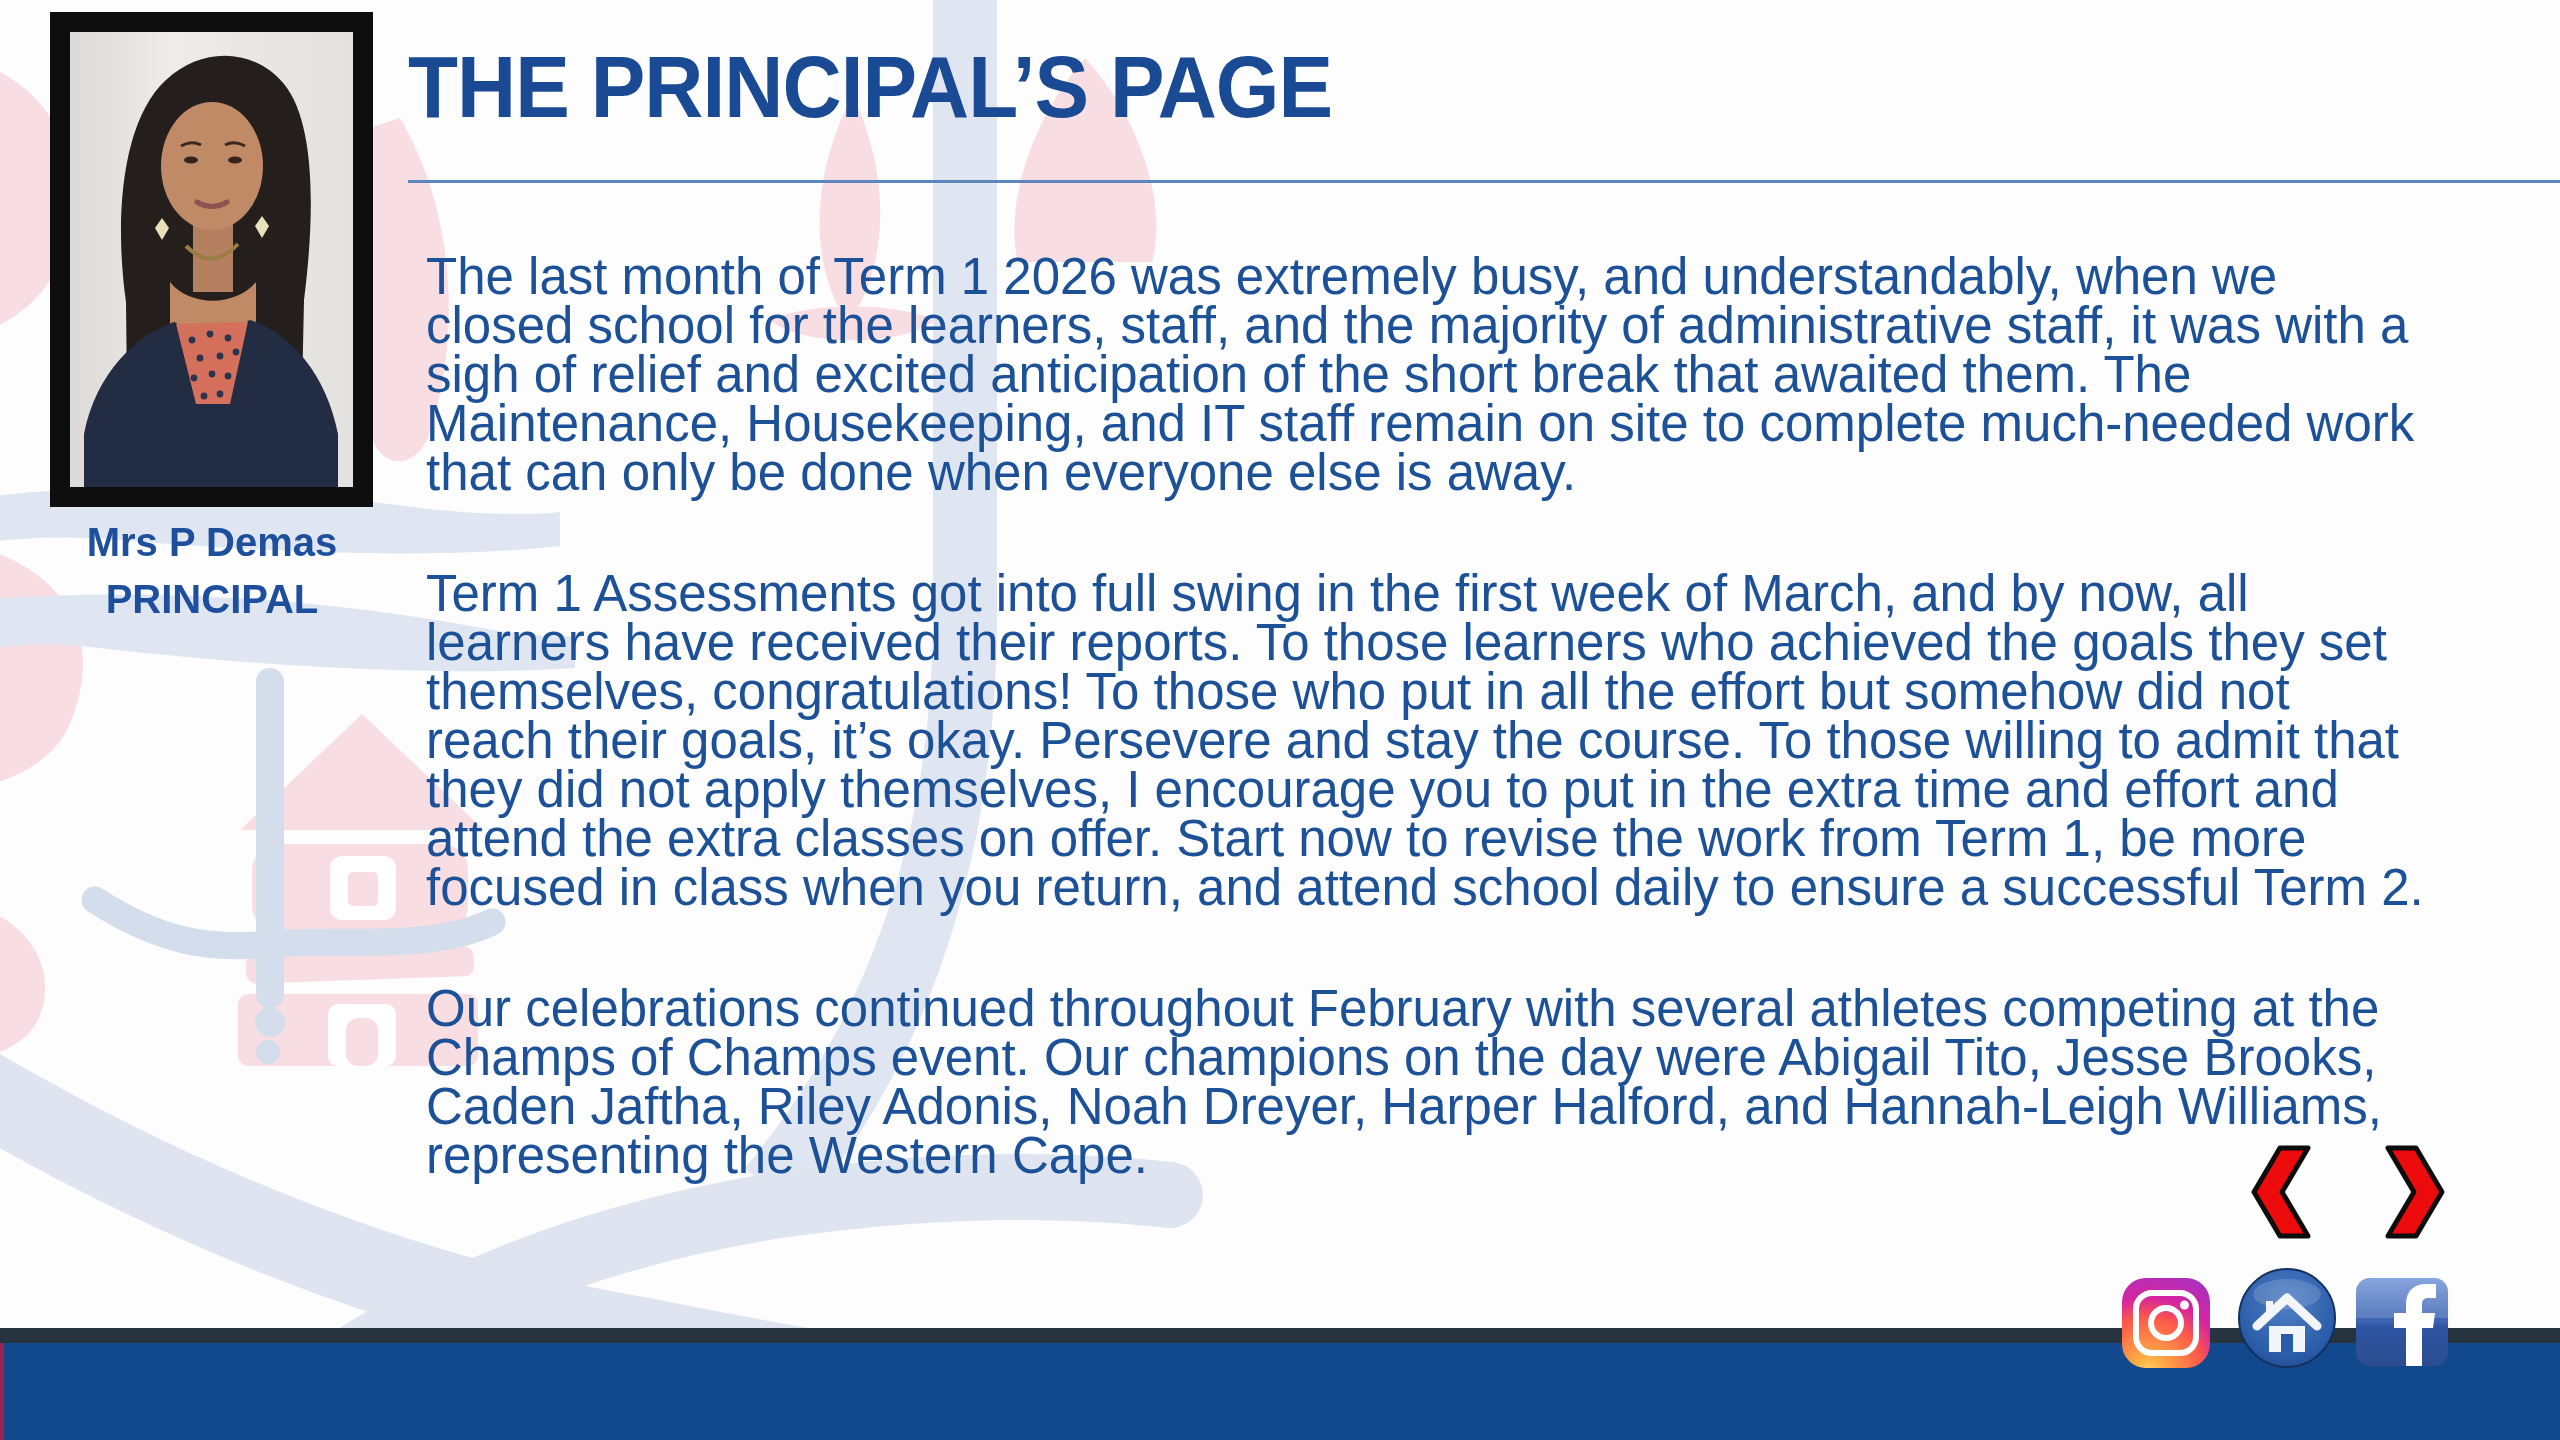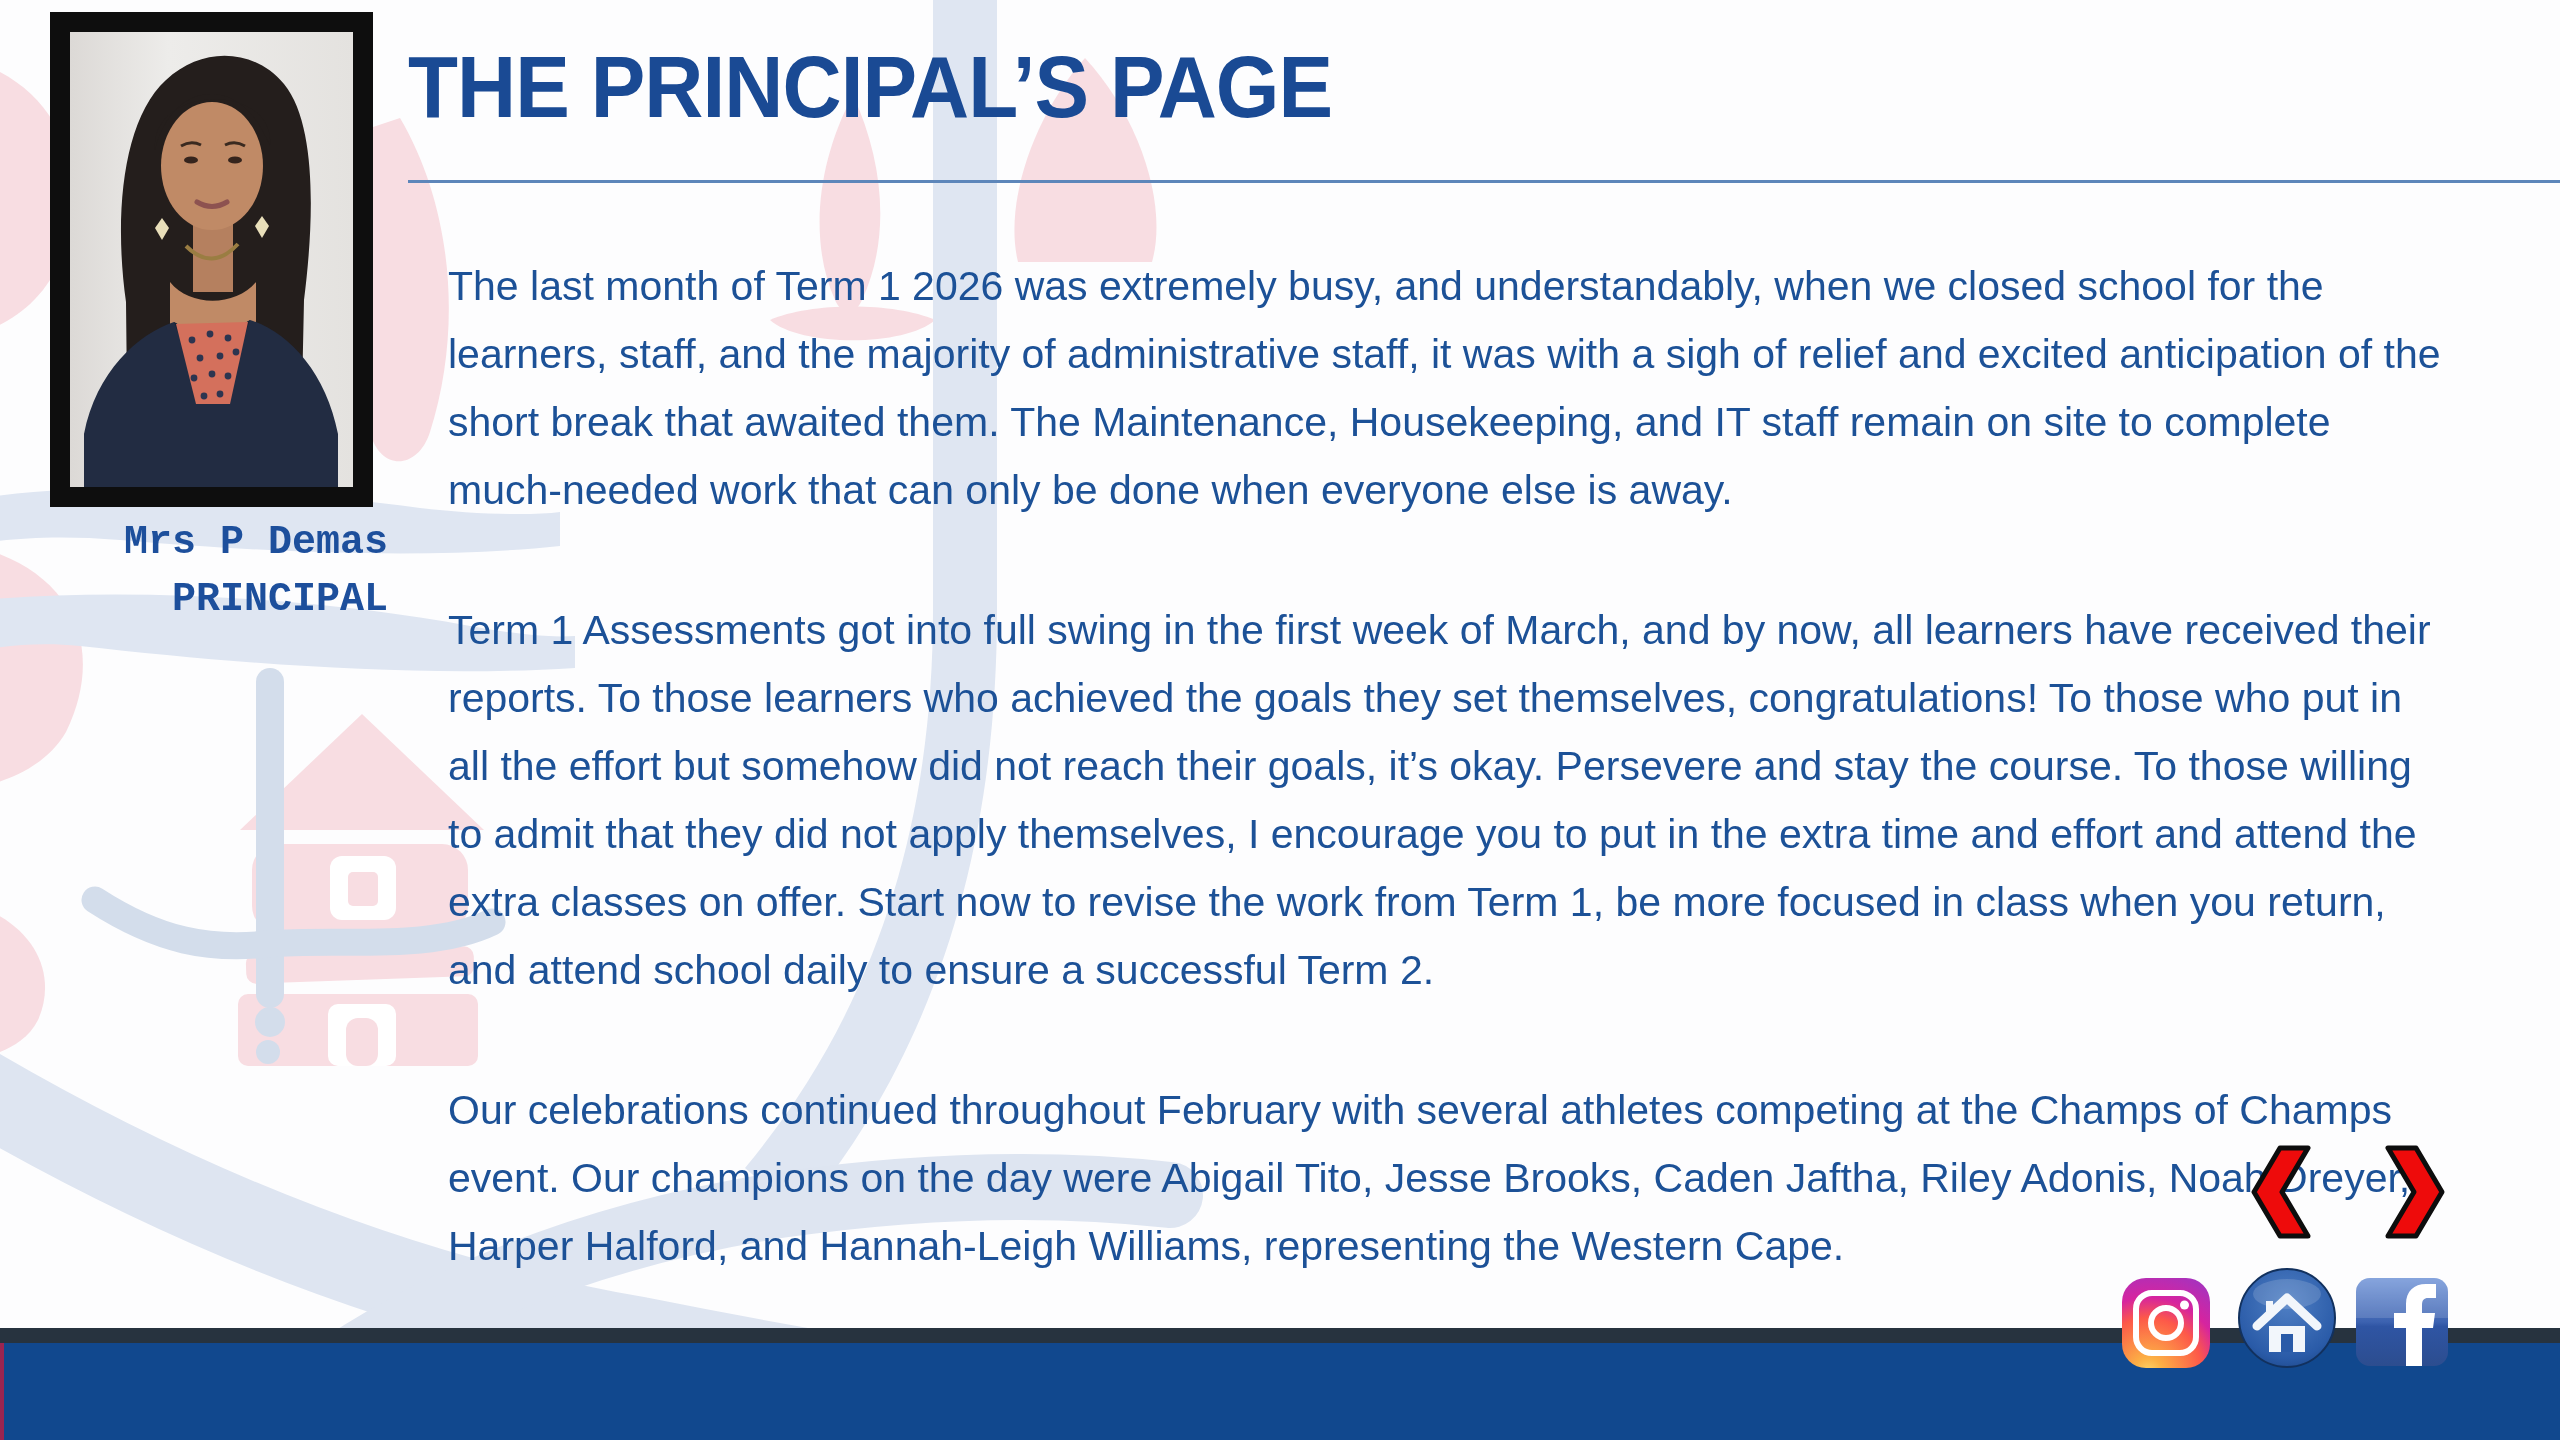--- a/index.html
+++ b/index.html
@@ -8,33 +8,33 @@
 
   
   .wm{position:absolute;left:0;top:0;width:2560px;height:1440px;z-index:0;}
 
   
   .photo-frame{position:absolute;left:50px;top:12px;width:283px;height:455px;
     background:#0e0e0e;border:20px solid #0e0e0e;z-index:2;}
   .photo-frame svg{display:block;}
 
   
-  .caption{position:absolute;left:36px;top:514px;width:352px;text-align:right;z-index:3;
-    color:var(--caption-blue,#1d4f9c);font-weight:bold;font-size:40px;line-height:57px;font-family:Liberation Mono, monospace;}
+  .caption{position:absolute;left:36px;top:514px;width:352px;text-align:center;z-index:3;
+    color:var(--caption-blue,#1d4f9c);font-weight:bold;font-size:40px;line-height:57px;}
 
   
   .page-title{position:absolute;left:408px;top:36px;z-index:3;margin:0;
     font-size:88px;font-weight:bold;letter-spacing:-1px;white-space:nowrap;
     color:var(--title-blue,#1a4a94);transform:scaleX(.93);transform-origin:left top;}
   .divider{position:absolute;left:408px;top:180px;width:2152px;height:3px;z-index:3;
     background:var(--divider-blue,#5d86ba);}
 
   
-  .article{position:absolute;left:448px;top:252px;width:2005px;z-index:3;
-    color:var(--text-blue,#1c5197);font-size:41px;line-height:68px;}
+  .article{position:absolute;left:426px;top:252px;width:2005px;z-index:3;
+    color:var(--text-blue,#1c5197);font-size:51px;line-height:49px;}
   .article p{margin:0 0 72px 0;}
 
   
   .pager{position:absolute;left:2246px;top:1144px;z-index:4;display:flex;gap:64px;}
   .pager button{background:none;border:none;padding:0;cursor:pointer;line-height:0;}
 
   
   .social{position:absolute;left:2122px;top:1268px;width:330px;height:110px;z-index:5;}
   .social a{position:absolute;display:block;line-height:0;}
   .ig{left:0;top:10px;}

